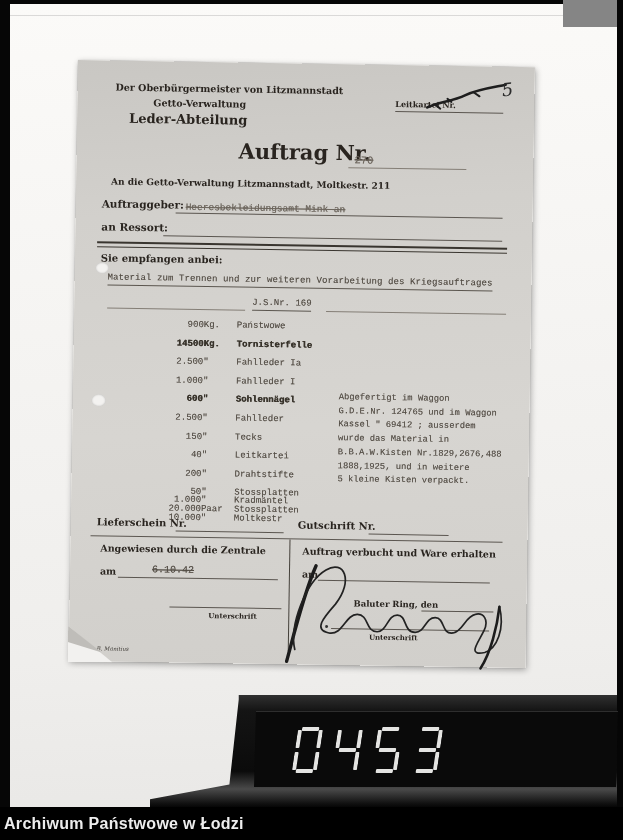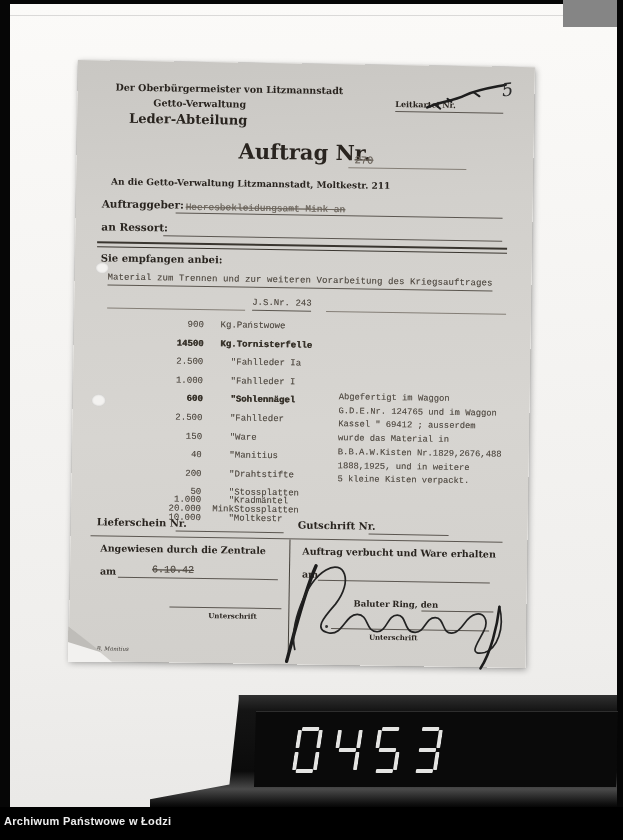--- a/index.html
+++ b/index.html
@@ -26,35 +26,35 @@
   .vline{position:absolute;width:0;border-left:1.5px solid #45413b;}
   .hole{position:absolute;border-radius:50%;background:#f3f2f0;box-shadow:inset 0 0 2px rgba(0,0,0,.25);}
   .fold{position:absolute;left:-1px;top:566px;width:45px;height:36px;background:#f2f1ef;
         clip-path:polygon(0 0,100% 100%,0 100%);}
   .fold-flap{position:absolute;left:-1px;top:566px;width:34px;height:26px;background:#bfbdb9;
         clip-path:polygon(0 0,100% 100%,0 62%);}
   .item-row{position:absolute;left:62px;width:280px;font-family:"Liberation Mono",monospace;
             font-size:9px;color:#534d45;text-shadow:0 0 .5px rgba(83,77,69,.55);}
   .item-row.tbold{font-weight:bold;color:#38332b;text-shadow:.4px 0 0 #38332b;}
   .item-row .qty{display:inline-block;width:68px;text-align:right;}
-  .item-row .unit{display:inline-block;width:33px;text-align:right;}
+  .item-row .unit{display:inline-block;width:33px;text-align:left;}
   .note-line{font-family:"Liberation Mono",monospace;font-size:8.8px;line-height:13.7px;
              color:#534d45;text-shadow:0 0 .5px rgba(83,77,69,.55);white-space:nowrap;}
   
   .counter-zone{position:absolute;left:140px;top:691px;width:467px;height:112px;}
   .counter-dark{position:absolute;inset:0;
       background:linear-gradient(180deg,#303030 0%,#141414 14%,#0b0b0b 68%,#4a4a4a 84%,#101010 97%,#060606 100%);
       clip-path:polygon(19% 0,100% 0,100% 100%,0 100%,0 93%,17% 80%,19% 4%);}
   .counter-box{position:absolute;left:105px;top:16px;width:362px;height:75px;background:#0a0a0a;
       border-top:1px solid #2e2e2e;transform:skewX(-1.5deg);}
   .digits{position:absolute;left:40px;top:15px;display:flex;gap:15px;}
   .digits svg{transform:skewX(-7deg);}
   
   .caption-bar{position:absolute;left:0;bottom:0;width:623px;height:33px;background:#000;}
-  .caption-bar span{position:absolute;left:4px;top:8px;font-size:11px;font-weight:bold;
+  .caption-bar span{position:absolute;left:4px;top:8px;font-size:16px;font-weight:bold;
       letter-spacing:.3px;color:#ededed;}
   .hand{font-family:"DejaVu Serif",serif;color:#2c2c2c;}
   .sig-svg,.scribble-svg{position:absolute;overflow:visible;}
 </style>
 </head>
 <body>
 
 <div id="stage">
 
   <div class="backing">
@@ -86,36 +86,36 @@
 
       <div class="t printed" style="left:26px;top:160px;font-size:10.5px;">an Ressort:</div>
       <div class="rule" style="left:88px;top:174px;width:339px;"></div>
 
       <div class="dbl-rule" style="left:22px;top:181px;width:410px;"></div>
 
       <div class="t printed" style="left:26px;top:192px;font-size:10px;">Sie empfangen anbei:</div>
 
       <div class="t typed" style="left:33px;top:212px;font-size:9px;letter-spacing:.1px;border-bottom:1px solid #5b564f;padding-bottom:2px;">Material zum Trennen und zur weiteren Vorarbeitung des Kriegsauftrages</div>
       <div class="rule soft" style="left:33px;top:247px;width:138px;"></div>
-      <div class="t typed" style="left:178px;top:235px;font-size:9px;border-bottom:1px solid #5b564f;padding-bottom:2px;">J.S.Nr. 243</div>
+      <div class="t typed" style="left:178px;top:235px;font-size:9px;border-bottom:1px solid #5b564f;padding-bottom:2px;">J.S.Nr. 169</div>
       <div class="rule soft" style="left:252px;top:247px;width:180px;"></div>
 
       <div id="items-list">
           <div class="item-row" style="top: 258px;"><span class="qty">900</span><span class="unit">Kg.</span><span class="name">Państwowe</span></div>
           <div class="item-row tbold" style="top: 277px;"><span class="qty">14500</span><span class="unit">Kg.</span><span class="name">Tornisterfelle</span></div>
           <div class="item-row" style="top: 295px;"><span class="qty">2.500</span><span class="unit">"</span><span class="name">Fahlleder Ia</span></div>
           <div class="item-row" style="top: 314px;"><span class="qty">1.000</span><span class="unit">"</span><span class="name">Fahlleder I</span></div>
           <div class="item-row tbold" style="top: 332px;"><span class="qty">600</span><span class="unit">"</span><span class="name">Sohlennägel</span></div>
           <div class="item-row" style="top: 351px;"><span class="qty">2.500</span><span class="unit">"</span><span class="name">Fahlleder</span></div>
-          <div class="item-row" style="top: 370px;"><span class="qty">150</span><span class="unit">"</span><span class="name">Ware</span></div>
-          <div class="item-row" style="top: 388px;"><span class="qty">40</span><span class="unit">"</span><span class="name">Manitius</span></div>
+          <div class="item-row" style="top: 370px;"><span class="qty">150</span><span class="unit">"</span><span class="name">Tecks</span></div>
+          <div class="item-row" style="top: 388px;"><span class="qty">40</span><span class="unit">"</span><span class="name">Leitkartei</span></div>
           <div class="item-row" style="top: 407px;"><span class="qty">200</span><span class="unit">"</span><span class="name">Drahtstifte</span></div>
           <div class="item-row" style="top: 425px;"><span class="qty">50</span><span class="unit">"</span><span class="name">Stossplatten</span></div>
           <div class="item-row" style="top: 433px;"><span class="qty">1.000</span><span class="unit">"</span><span class="name">Kradmäntel</span></div>
-          <div class="item-row" style="top: 442px;"><span class="qty">20.000</span><span class="unit">Mink</span><span class="name">Stossplatten</span></div>
+          <div class="item-row" style="top: 442px;"><span class="qty">20.000</span><span class="unit">Paar</span><span class="name">Stossplatten</span></div>
           <div class="item-row" style="top: 451px;"><span class="qty">10.000</span><span class="unit">"</span><span class="name">Moltkestr</span></div>
         </div>
 
       <div id="shipping-note" style="position:absolute;left:266px;top:327px;">
           <div class="note-line">Abgefertigt im Waggon</div>
           <div class="note-line">G.D.E.Nr. 124765 und im Waggon</div>
           <div class="note-line">Kassel "  69412 ; ausserdem</div>
           <div class="note-line">wurde das Material in</div>
           <div class="note-line">B.B.A.W.Kisten Nr.1829,2676,488</div>
           <div class="note-line">1888,1925, und in weitere</div>

